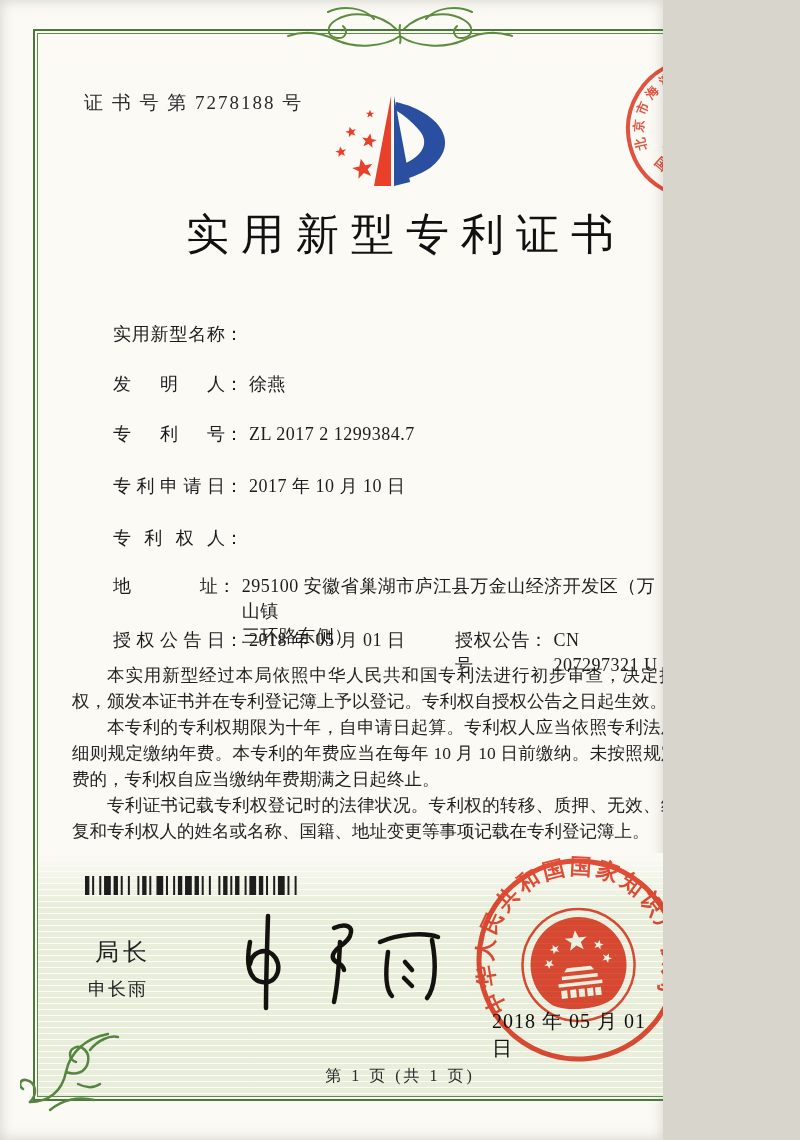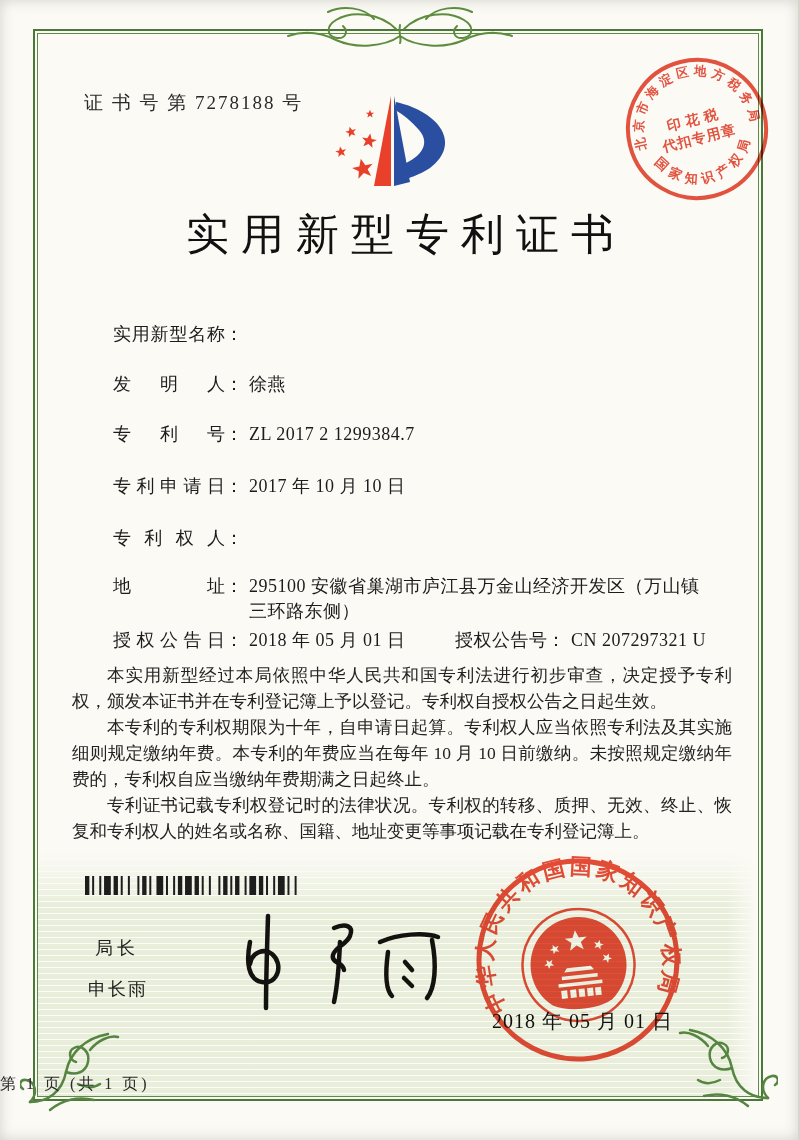--- a/index.html
+++ b/index.html
@@ -1,17 +1,17 @@
 <!DOCTYPE html>
 <html><head>
 <meta charset="utf-8">
 <style>
   html,body{margin:0;padding:0;}
   body{width:800px;height:1140px;font-family:"Liberation Serif","DejaVu Serif",serif;background:#d8d5cd;}
-  .paper{position:relative;width:798px;height:1140px;background:#fbfaf5;overflow:hidden;
+  .paper{position:relative;width:663px;height:1140px;background:#fbfaf5;overflow:hidden;
          box-shadow:inset 0 0 14px rgba(110,105,92,.28);}
   
   .frame{position:absolute;left:33px;top:29px;width:726px;height:1068px;
          border:2px solid #4a7838;}
   .frame::after{content:"";position:absolute;inset:2px;border:1px solid #5d8c48;}
   
   .panel{position:absolute;left:37px;top:853px;width:720px;height:243px;
          background-color:#e8eeda;
          background-image:repeating-linear-gradient(180deg,rgba(255,255,255,.85) 0 1px,rgba(255,255,255,0) 1px 6px);}
   .panel::before{content:"";position:absolute;left:0;top:0;right:0;height:54px;
@@ -27,30 +27,30 @@
   .fcolon{display:inline-block;}
   .fvalue{display:inline-block;margin-left:6px;white-space:pre-line;max-width:480px;letter-spacing:.5px;}
   .r1{top:322px}.r2{top:372px}.r3{top:422px}.r4{top:474px}.r5{top:526px}.r6{top:574px}
   .r7{top:628px}
   .grantno{position:absolute;left:455px;top:628px;font-size:18px;color:#1c1c1c;display:flex;line-height:25px;}
   .grantno .flabel{width:92px;}
   .bodytext{position:absolute;left:72px;top:662px;width:660px;font-size:17.5px;line-height:26px;
             color:#222;text-align:justify;}
   .bodytext p{margin:0;text-indent:2em;font-family:Liberation Serif, serif;}
   .barcode{position:absolute;left:85px;top:876px;}
-  .chief{position:absolute;left:95px;top:936px;font-size:18px;color:#222;letter-spacing:4px;
+  .chief{position:absolute;left:95px;top:936px;font-size:24px;color:#222;letter-spacing:4px;
          font-family:"Liberation Sans","DejaVu Sans",sans-serif;}
   .chiefname{position:absolute;left:88px;top:977px;font-size:18px;color:#222;letter-spacing:2px;
          font-family:Liberation Sans, sans-serif;}
   .sig{position:absolute;left:222px;top:908px;}
   .seal{position:absolute;left:463px;top:845px;mix-blend-mode:multiply;opacity:.93;}
   .sealdate{position:absolute;left:492px;top:1008px;font-size:20px;color:#101010;letter-spacing:1px;}
   .stamp{position:absolute;left:612px;top:44px;mix-blend-mode:multiply;opacity:.9;}
-  .footer{position:absolute;left:0;top:1066px;width:800px;text-align:left;
-          font-size:16px;color:#2a2a2a;letter-spacing:3px;margin-top:8px;}
+  .footer{position:absolute;left:0;top:1066px;width:800px;text-align:center;
+          font-size:16px;color:#2a2a2a;letter-spacing:3px;}
   .ornament-top{position:absolute;left:270px;top:6px;}
   .orn-bl{position:absolute;left:20px;top:1028px;}
   .orn-br{position:absolute;left:678px;top:1024px;transform:scaleX(-1);}
   svg text{font-family:"Liberation Serif","DejaVu Serif",serif;}
 </style>
 </head>
 <body>
 
 <div class="paper">
 

